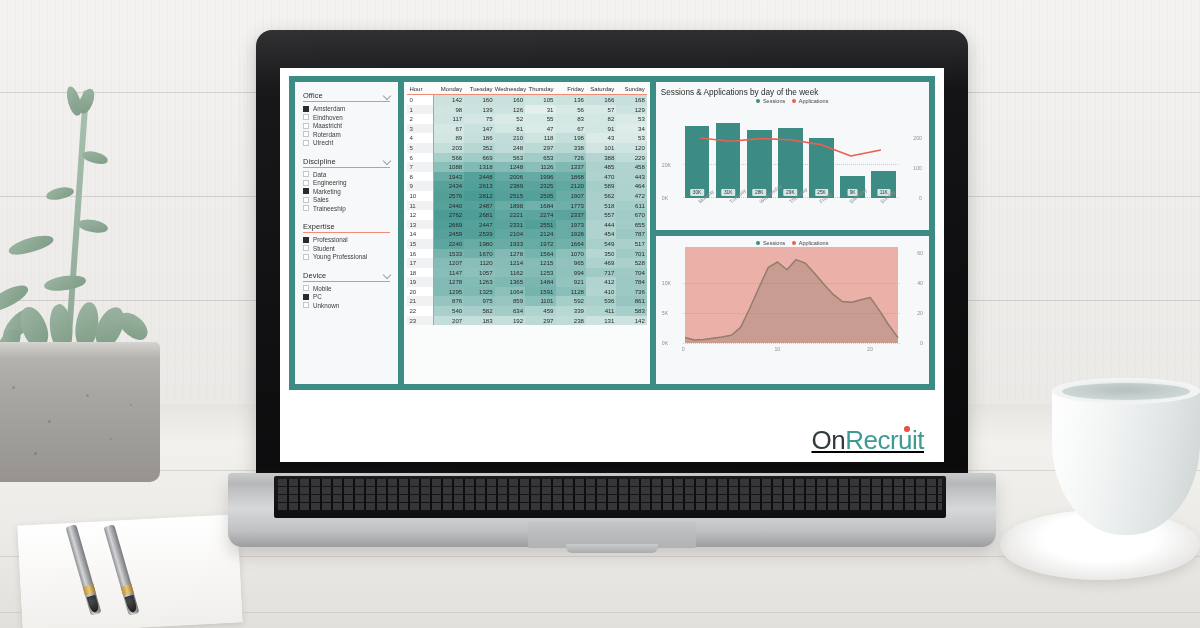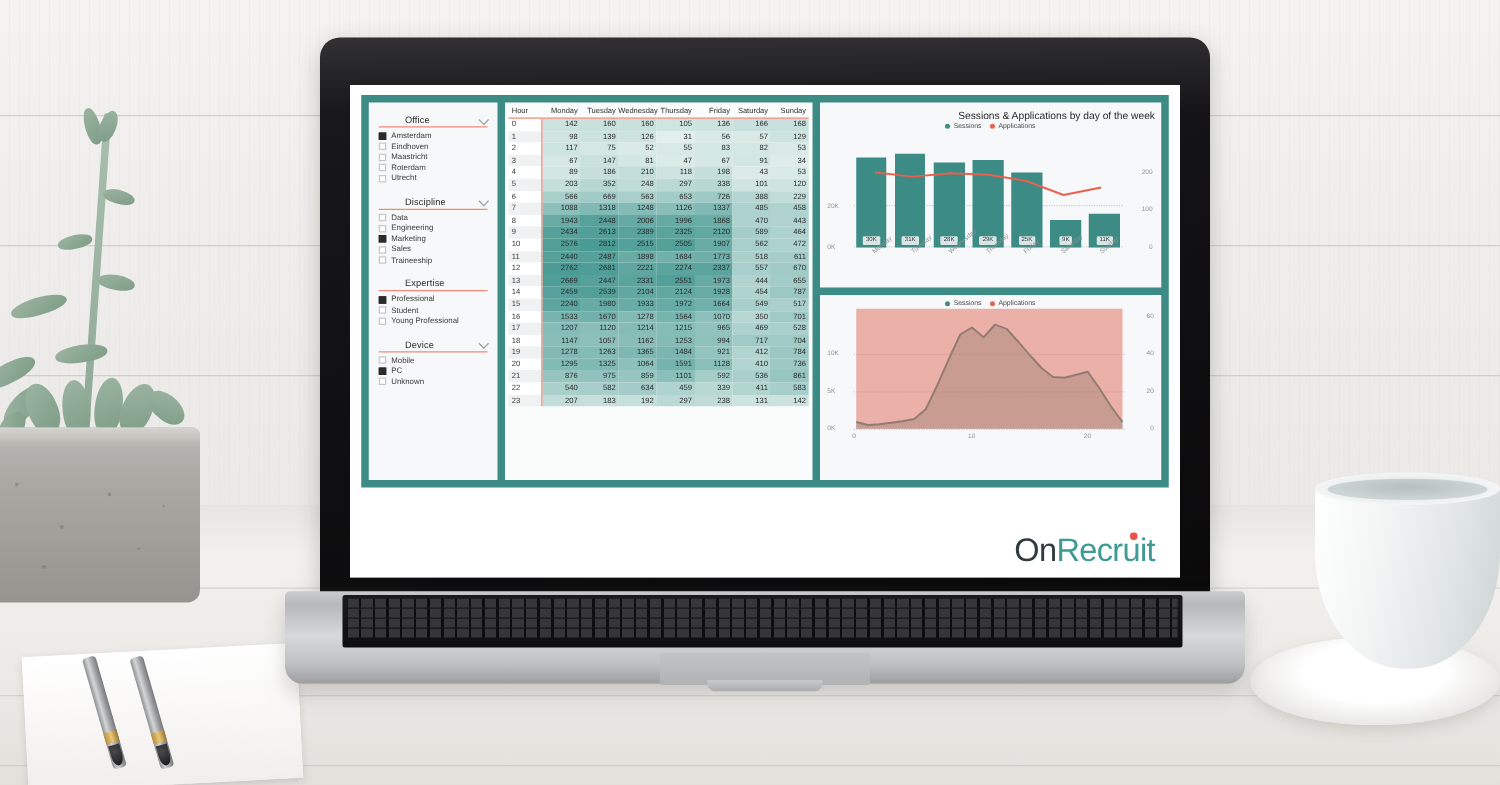--- a/index.html
+++ b/index.html
@@ -172,21 +172,21 @@
   .filters {
     width: 104px; background: #f7f8f9; padding: 9px 8px;
     display: flex; flex-direction: column;
   }
   .fgroup { margin-bottom: 9px; }
   .fgroup:last-child { margin-bottom: 0; }
   .fhead {
     display:flex; align-items:center; justify-content: space-between;
     border-bottom: 1.4px solid #f08a7a; padding-bottom: 1px; margin-bottom: 3px;
   }
-  .ftitle { font-size: 7.4px; color: #2b2b2b; font-weight: 400; letter-spacing: .1px; margin-left: 21px; }
+  .ftitle { font-size: 7.4px; color: #2b2b2b; font-weight: 400; letter-spacing: .1px; }
   .chev { width: 7px; height: 7px; position: relative; }
   .chev::after {
     content:''; position:absolute; left:0.5px; top:0.5px; width:5px; height:5px;
     border-right: 1px solid #9aa0a4; border-bottom: 1px solid #9aa0a4;
     transform: rotate(45deg);
   }
   .fitem { display:flex; align-items:center; gap:4px; margin-bottom: 1.5px; }
   .box {
     width: 6px; height: 6px; border: 1px solid #c2c7ca; background: #fff; flex:none;
   }
@@ -214,21 +214,21 @@
   table.grid td.hourcell {
     text-align: left; padding-left: 2px; color: #3a3a3a;
     border-right: 1.3px solid #f08a7a; background: #ffffff;
   }
   table.grid tr:nth-child(even) td.hourcell { background: #f0f1f2; }
   .col-hour { width: 11%; }
 
   
   .rightcol { width: 275px; display:flex; flex-direction:column; gap: 6px; }
   .card { background:#f7f8f9; flex:1; padding: 4px 5px 2px; display:flex; flex-direction:column; }
-  .ctitle { text-align:right; font-size: 8.2px; color:#2b2b2b; padding: 2px 0 1px; }
+  .ctitle { text-align:left; font-size: 8.2px; color:#2b2b2b; padding: 2px 0 1px; }
   .legend { display:flex; justify-content:center; gap: 7px; padding-bottom: 1px; }
   .legend span.dot { width:4px; height:4px; border-radius:50%; display:inline-block; }
   .legend .li { display:flex; align-items:center; gap:2.5px; font-size:5.5px; color:#444; }
   .plot { flex:1; position: relative; }
   .axlabel { position:absolute; font-size:5.2px; color:#8d9296; }
   .gridline { position:absolute; left:0; right:0; border-top: 1px dotted #c9ced1; }
 
   .bars { position:absolute; left: 24px; right: 28px; top: 6px; bottom: 30px; display:flex; align-items:flex-end; justify-content: space-between; }
   .barslot { position:relative; width: 11.6%; height:100%; display:flex; align-items:flex-end; justify-content:center; }
   .bar { width: 100%; background: #3d8b85; position:relative; }
@@ -236,21 +236,21 @@
     position:absolute; bottom: 2px; left: 50%; transform: translateX(-50%);
     background: #d9e5e4; color:#2c3a3a; font-size:4.8px; padding: 1px 2.5px;
     border-radius: 1px; white-space:nowrap;
   }
   .daylabels { position:absolute; left:24px; right:28px; bottom: 2px; height: 28px; }
   .daylbl {
     position:absolute; font-size:5.2px; color:#8d9296; transform-origin: left top;
     transform: rotate(-40deg); white-space:nowrap;
   }
   .logo-wrap {
-    position:absolute; right: 20px; bottom: 6px; display:flex; align-items:baseline;
+    position:absolute; right: 20px; bottom: 6px; display:flex; align-items:baseline;text-decoration:underline;
   }
   .logo { font-size: 26px; letter-spacing: -0.5px; position:relative; }
   .logo .on { color: #2f3b3e; font-weight: 400; }
   .logo .rec { color: #3d9b93; font-weight: 400; }
   .logo .idot {
     position:absolute; width: 5.5px; height: 5.5px; border-radius: 50%;
     background: #e8534a; right: 14.5px; top: 1px;
   }
 
   .slider-wrap { position:absolute; left: 22px; bottom: 10px; width: 160px; }

